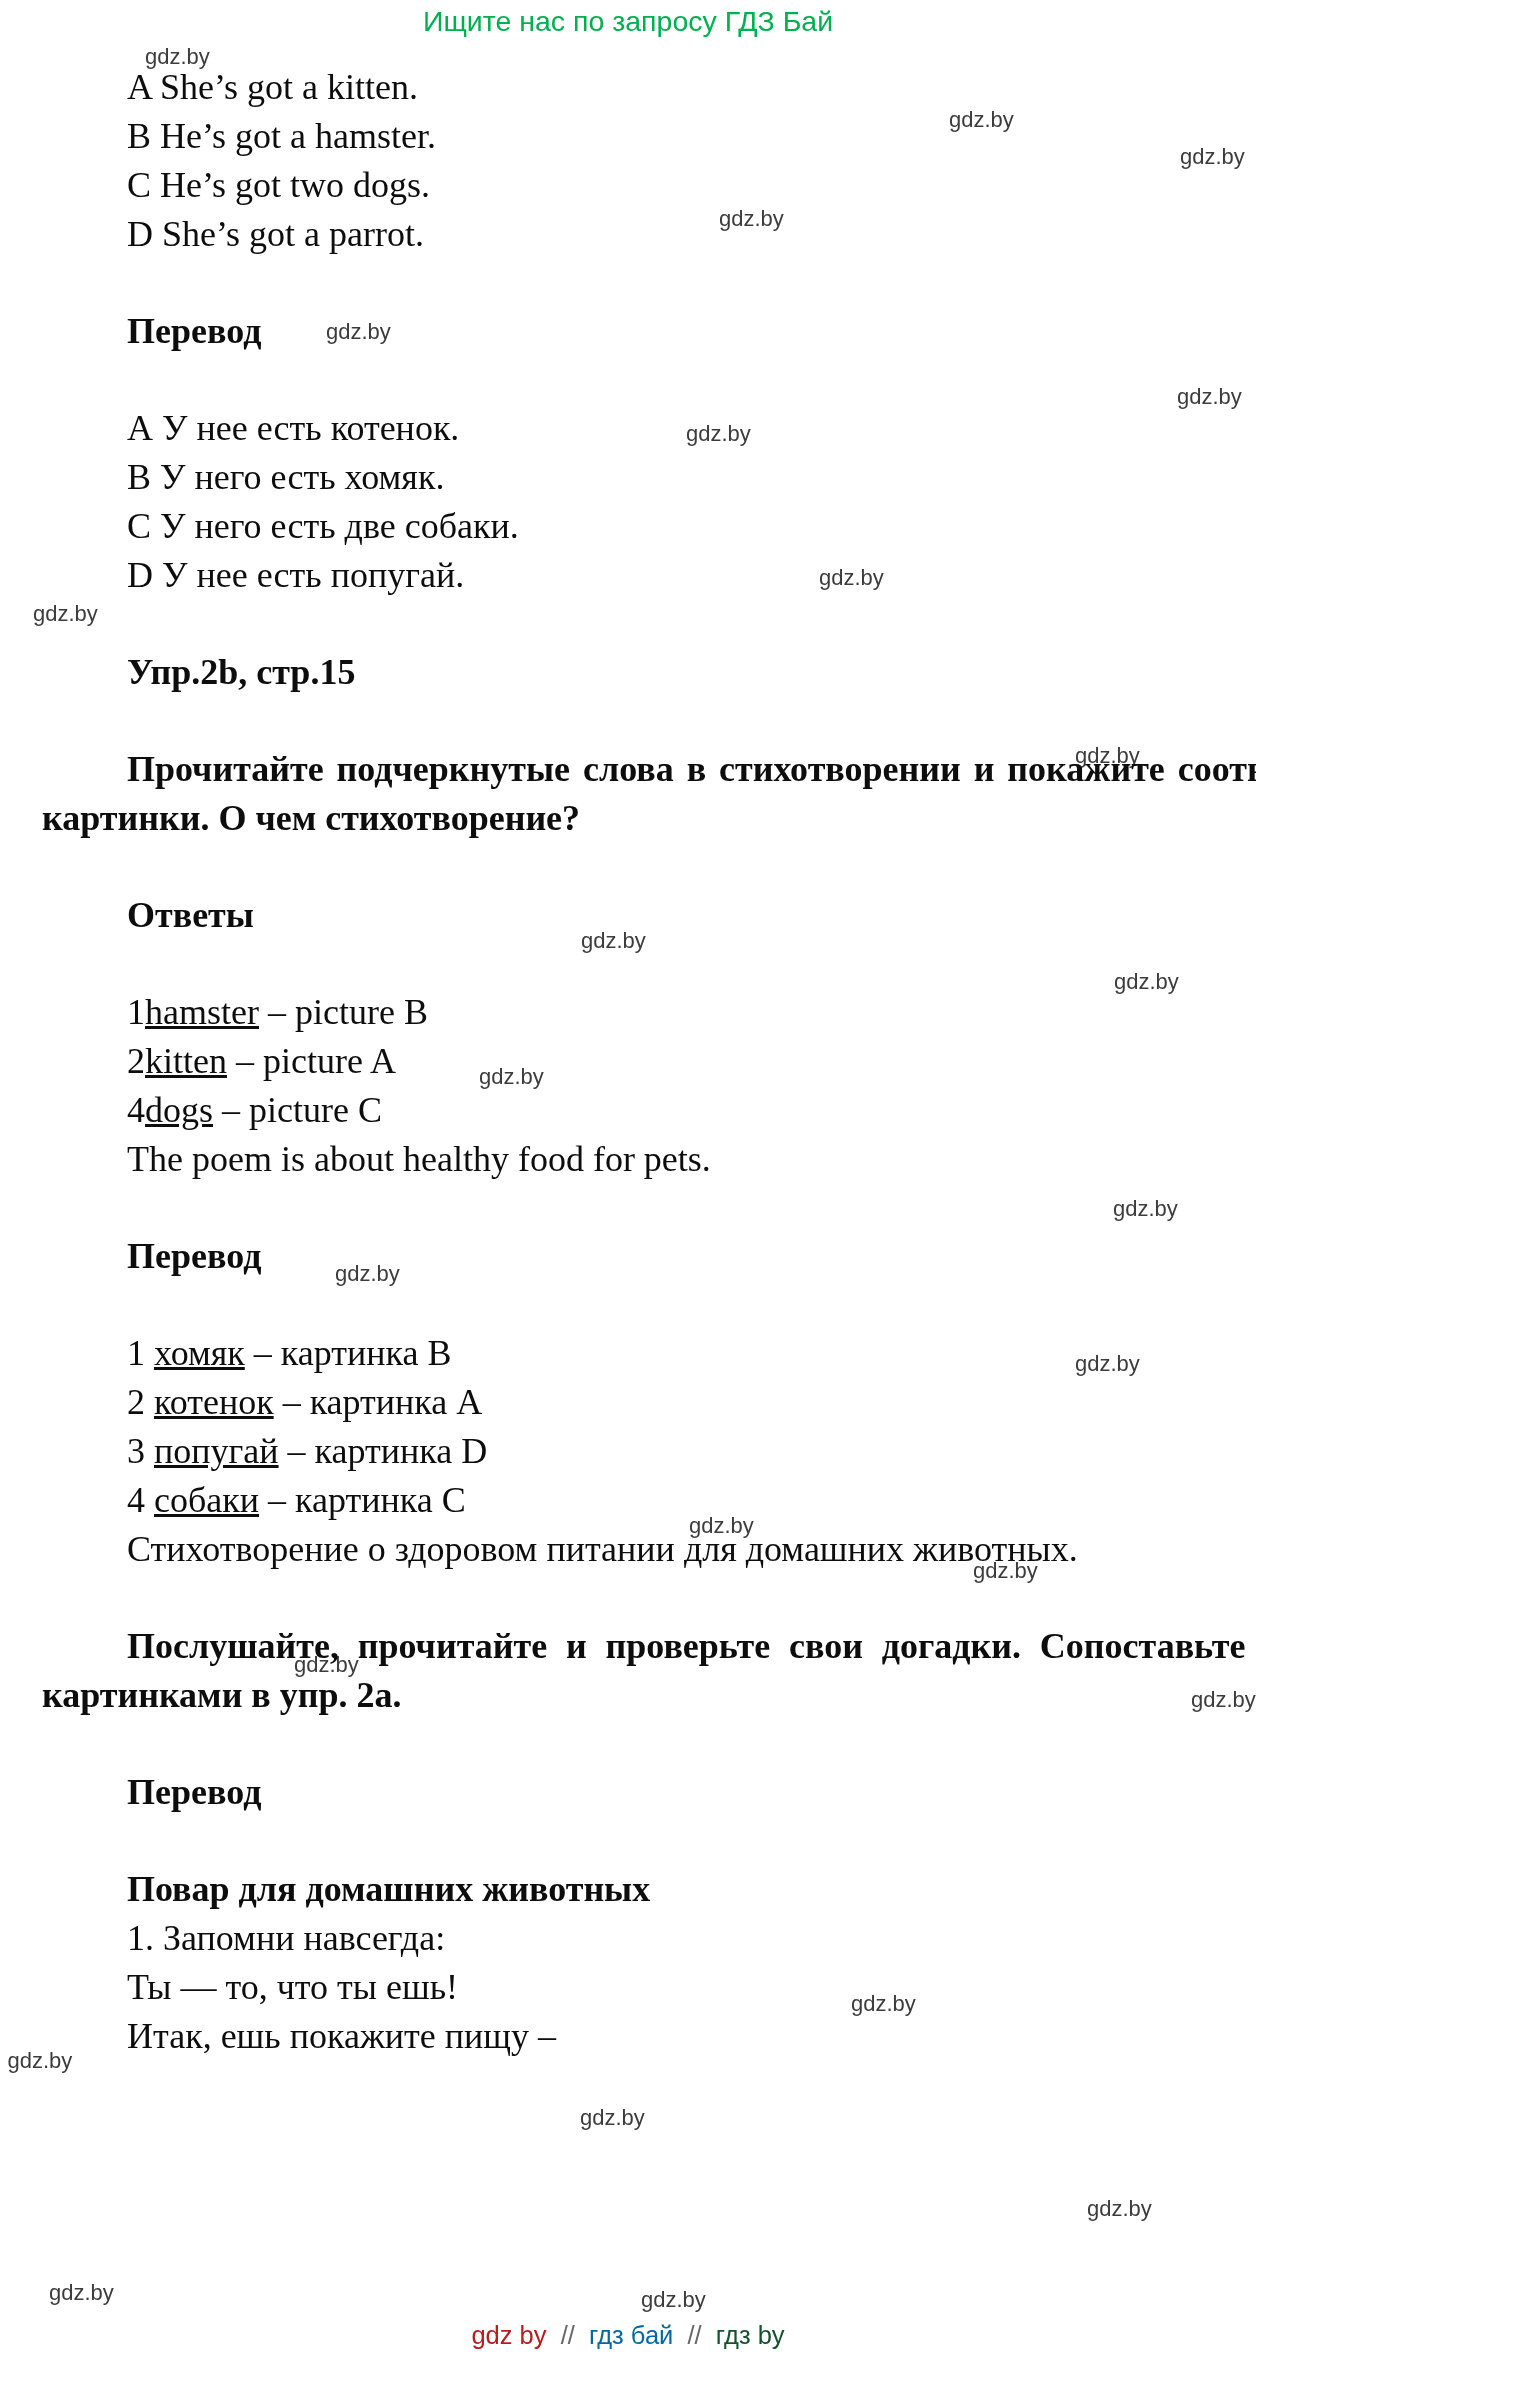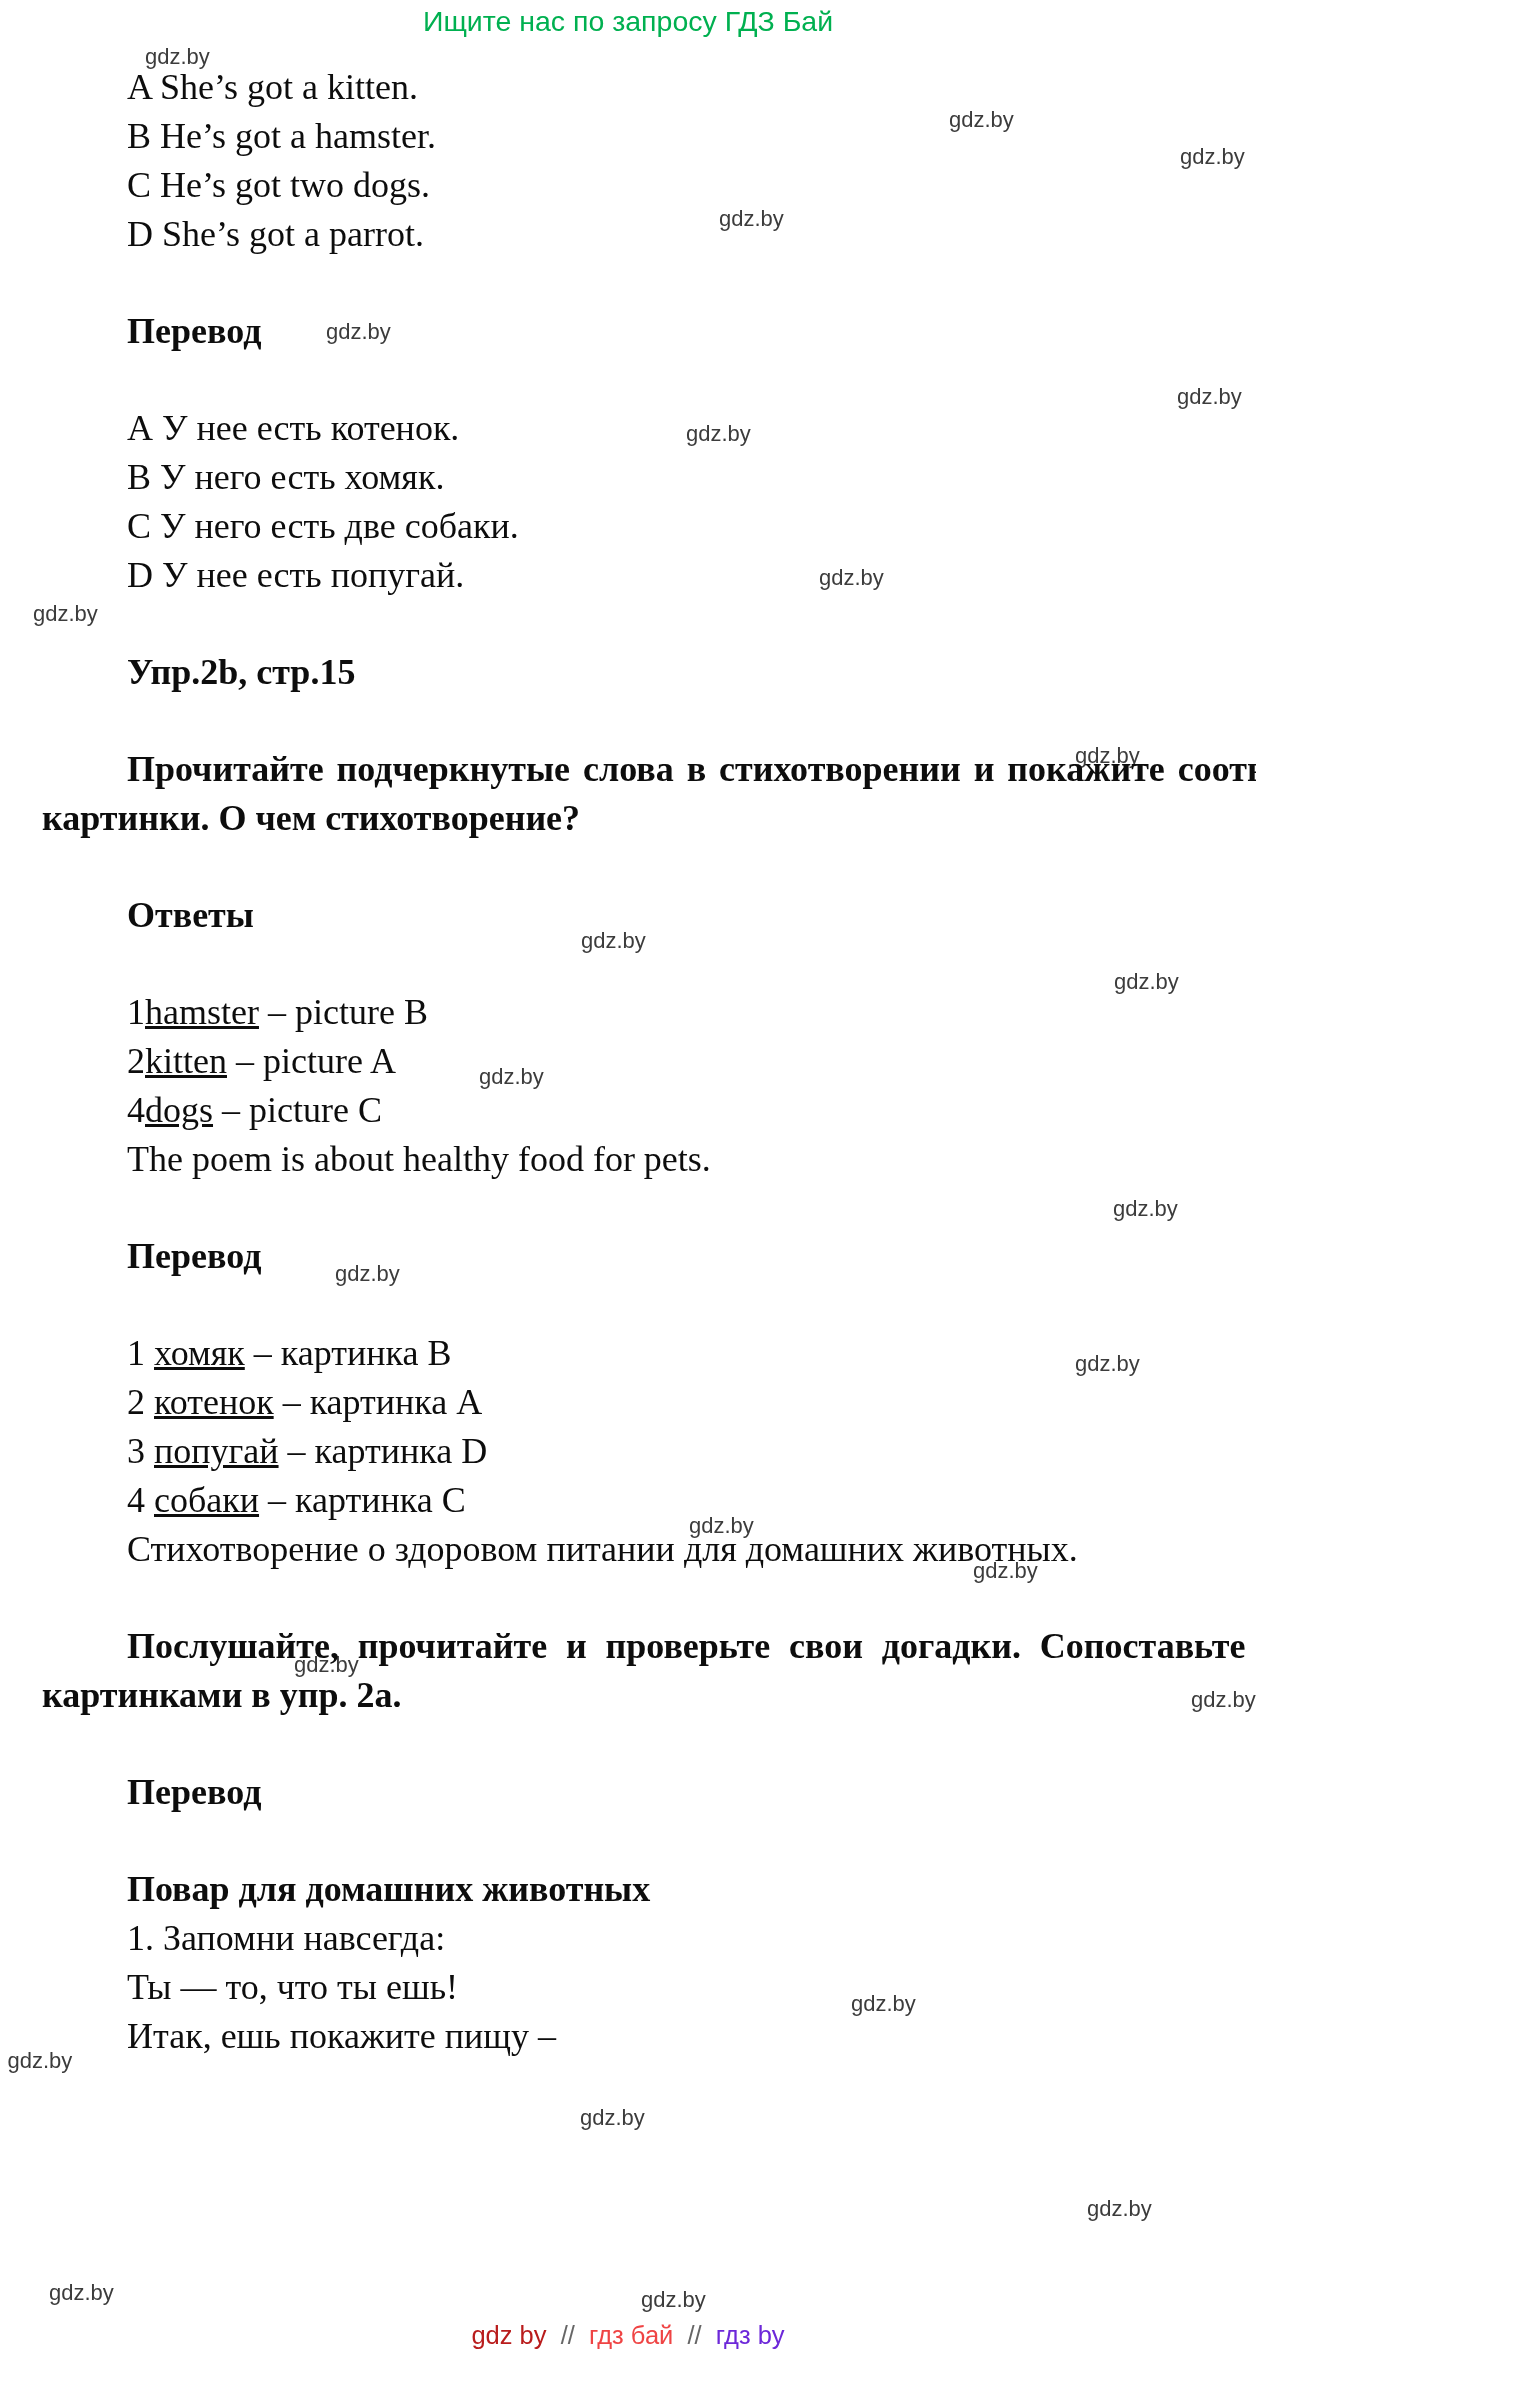--- a/index.html
+++ b/index.html
@@ -130,16 +130,16 @@
 
     <p class="para heading gap">Перевод</p>
 
     <p class="para heading gap">Повар для домашних животных</p>
     <p class="para">1. Запомни навсегда:</p>
     <p class="para">Ты — то, что ты ешь!</p>
     <p class="para">Итак, ешь покажите пищу –</p>
 
   </div>
 
-  <div class="footer" id="footer"><span style="color: #b91c1c;">gdz by</span><span style="color: rgb(102, 102, 102);">  //  </span><span style="color: #ef4444;">гдз бай</span><span style="color: rgb(102, 102, 102);">  //  </span><span style="color: #6d28d9;">гдз by</span></div>
+  <div class="footer" id="footer"><span style="color: #b91c1c;">gdz by</span><span style="color: rgb(102, 102, 102);">  //  </span><span style="color: #0369a1;">гдз бай</span><span style="color: rgb(102, 102, 102);">  //  </span><span style="color: #14532d;">гдз by</span></div>
 
 </div>
 
 
 </body></html>

